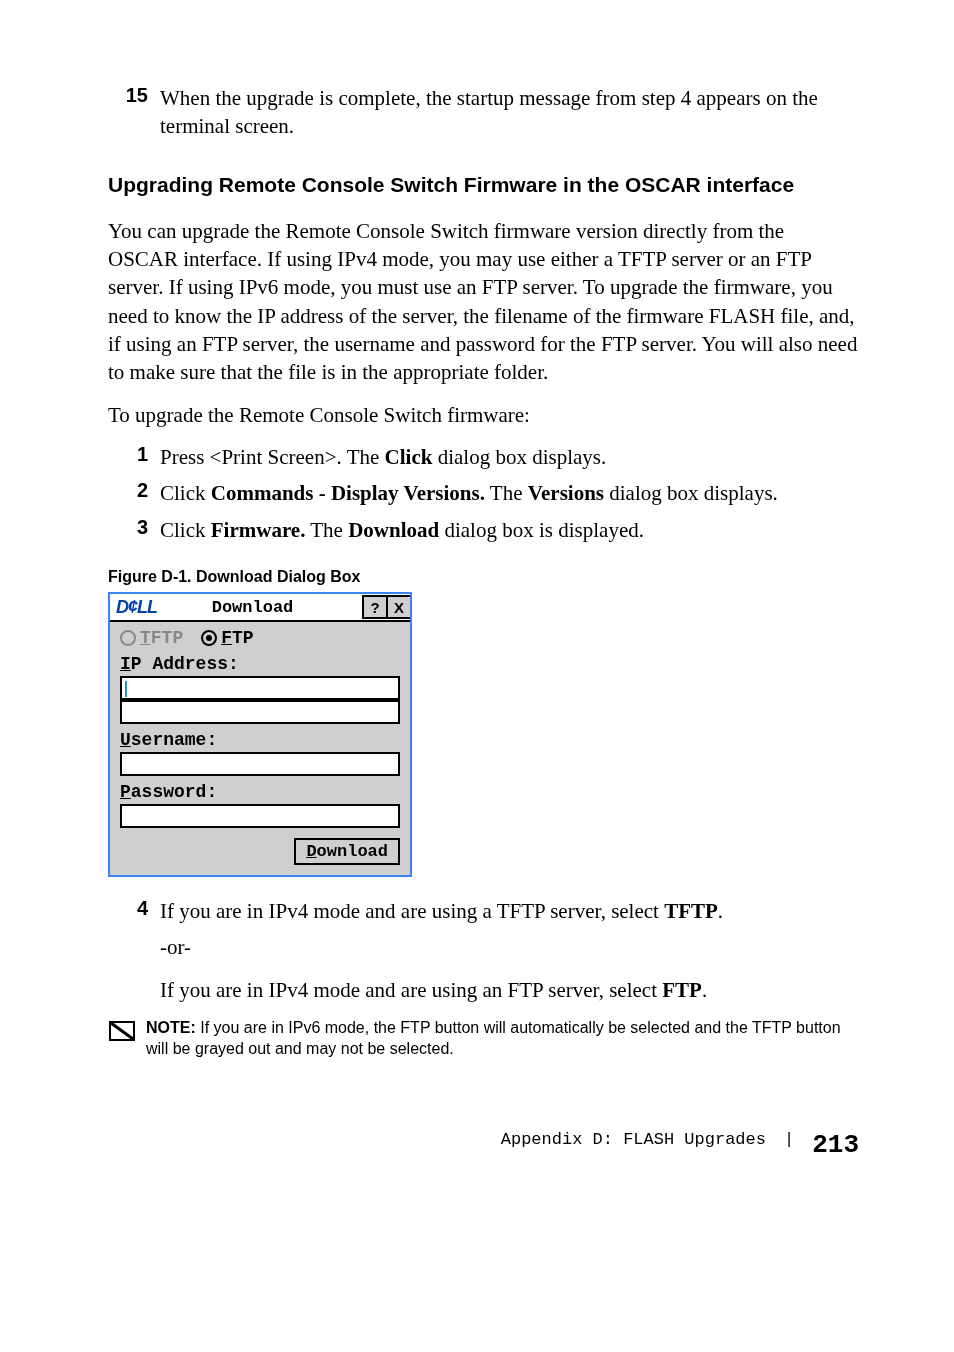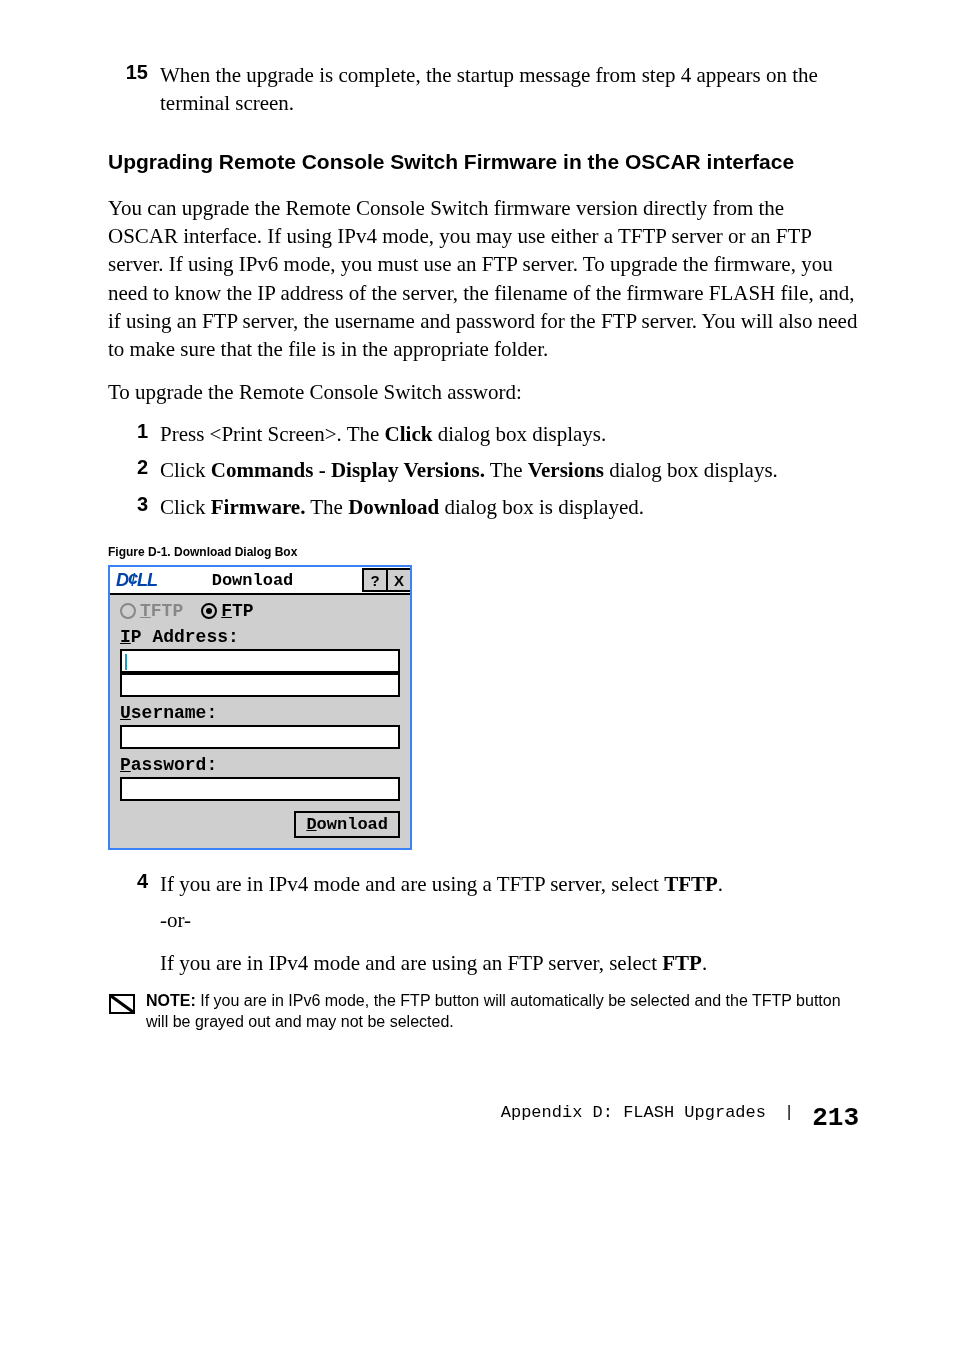--- a/index.html
+++ b/index.html
@@ -4,21 +4,21 @@
 <style>
   body {
     margin: 0;
     padding: 0;
     font-family: Georgia, 'Times New Roman', serif;
     background: #fff;
     color: #000;
     width: 954px;
   }
   .page {
-    padding: 61px 95px 60px 108px;
+    padding: 84px 95px 60px 108px;
   }
   .step-row {
     display: flex;
     margin-bottom: 8px;
   }
   .step-num {
     font-family: Arial, Helvetica, sans-serif;
     font-weight: bold;
     font-size: 20px;
     width: 40px;
@@ -39,21 +39,21 @@
     margin-bottom: 20px;
   }
   .body-text {
     font-size: 21px;
     line-height: 1.35;
     margin-bottom: 14px;
   }
   .figure-caption {
     font-family: Arial, Helvetica, sans-serif;
     font-weight: bold;
-    font-size: 12px;
+    font-size: 16px;
     margin-top: 24px;
     margin-bottom: 6px;
   }
   .bold {
     font-weight: bold;
   }
 
   
   .dialog {
     width: 300px;
@@ -222,21 +222,21 @@
 
   <div class="step-row">
     <div class="step-num">15</div>
     <div class="step-text">When the upgrade is complete, the startup message from step 4 appears on the terminal screen.</div>
   </div>
 
   <div class="heading">Upgrading Remote Console Switch Firmware in the OSCAR interface</div>
 
   <div class="body-text">You can upgrade the Remote Console Switch firmware version directly from the OSCAR interface. If using IPv4 mode, you may use either a TFTP server or an FTP server. If using IPv6 mode, you must use an FTP server. To upgrade the firmware, you need to know the IP address of the server, the filename of the firmware FLASH file, and, if using an FTP server, the username and password for the FTP server. You will also need to make sure that the file is in the appropriate folder.</div>
 
-  <div class="body-text">To upgrade the Remote Console Switch assword:</div>
+  <div class="body-text">To upgrade the Remote Console Switch firmware:</div>
 
   <div class="step-row">
     <div class="step-num">1</div>
     <div class="step-text">
       <span>Press </span><span>&lt;Print Screen&gt;.</span><span> The </span><span class="bold">Click</span><span> dialog box displays.</span>
     </div>
   </div>
 
   <div class="step-row">
     <div class="step-num">2</div>

